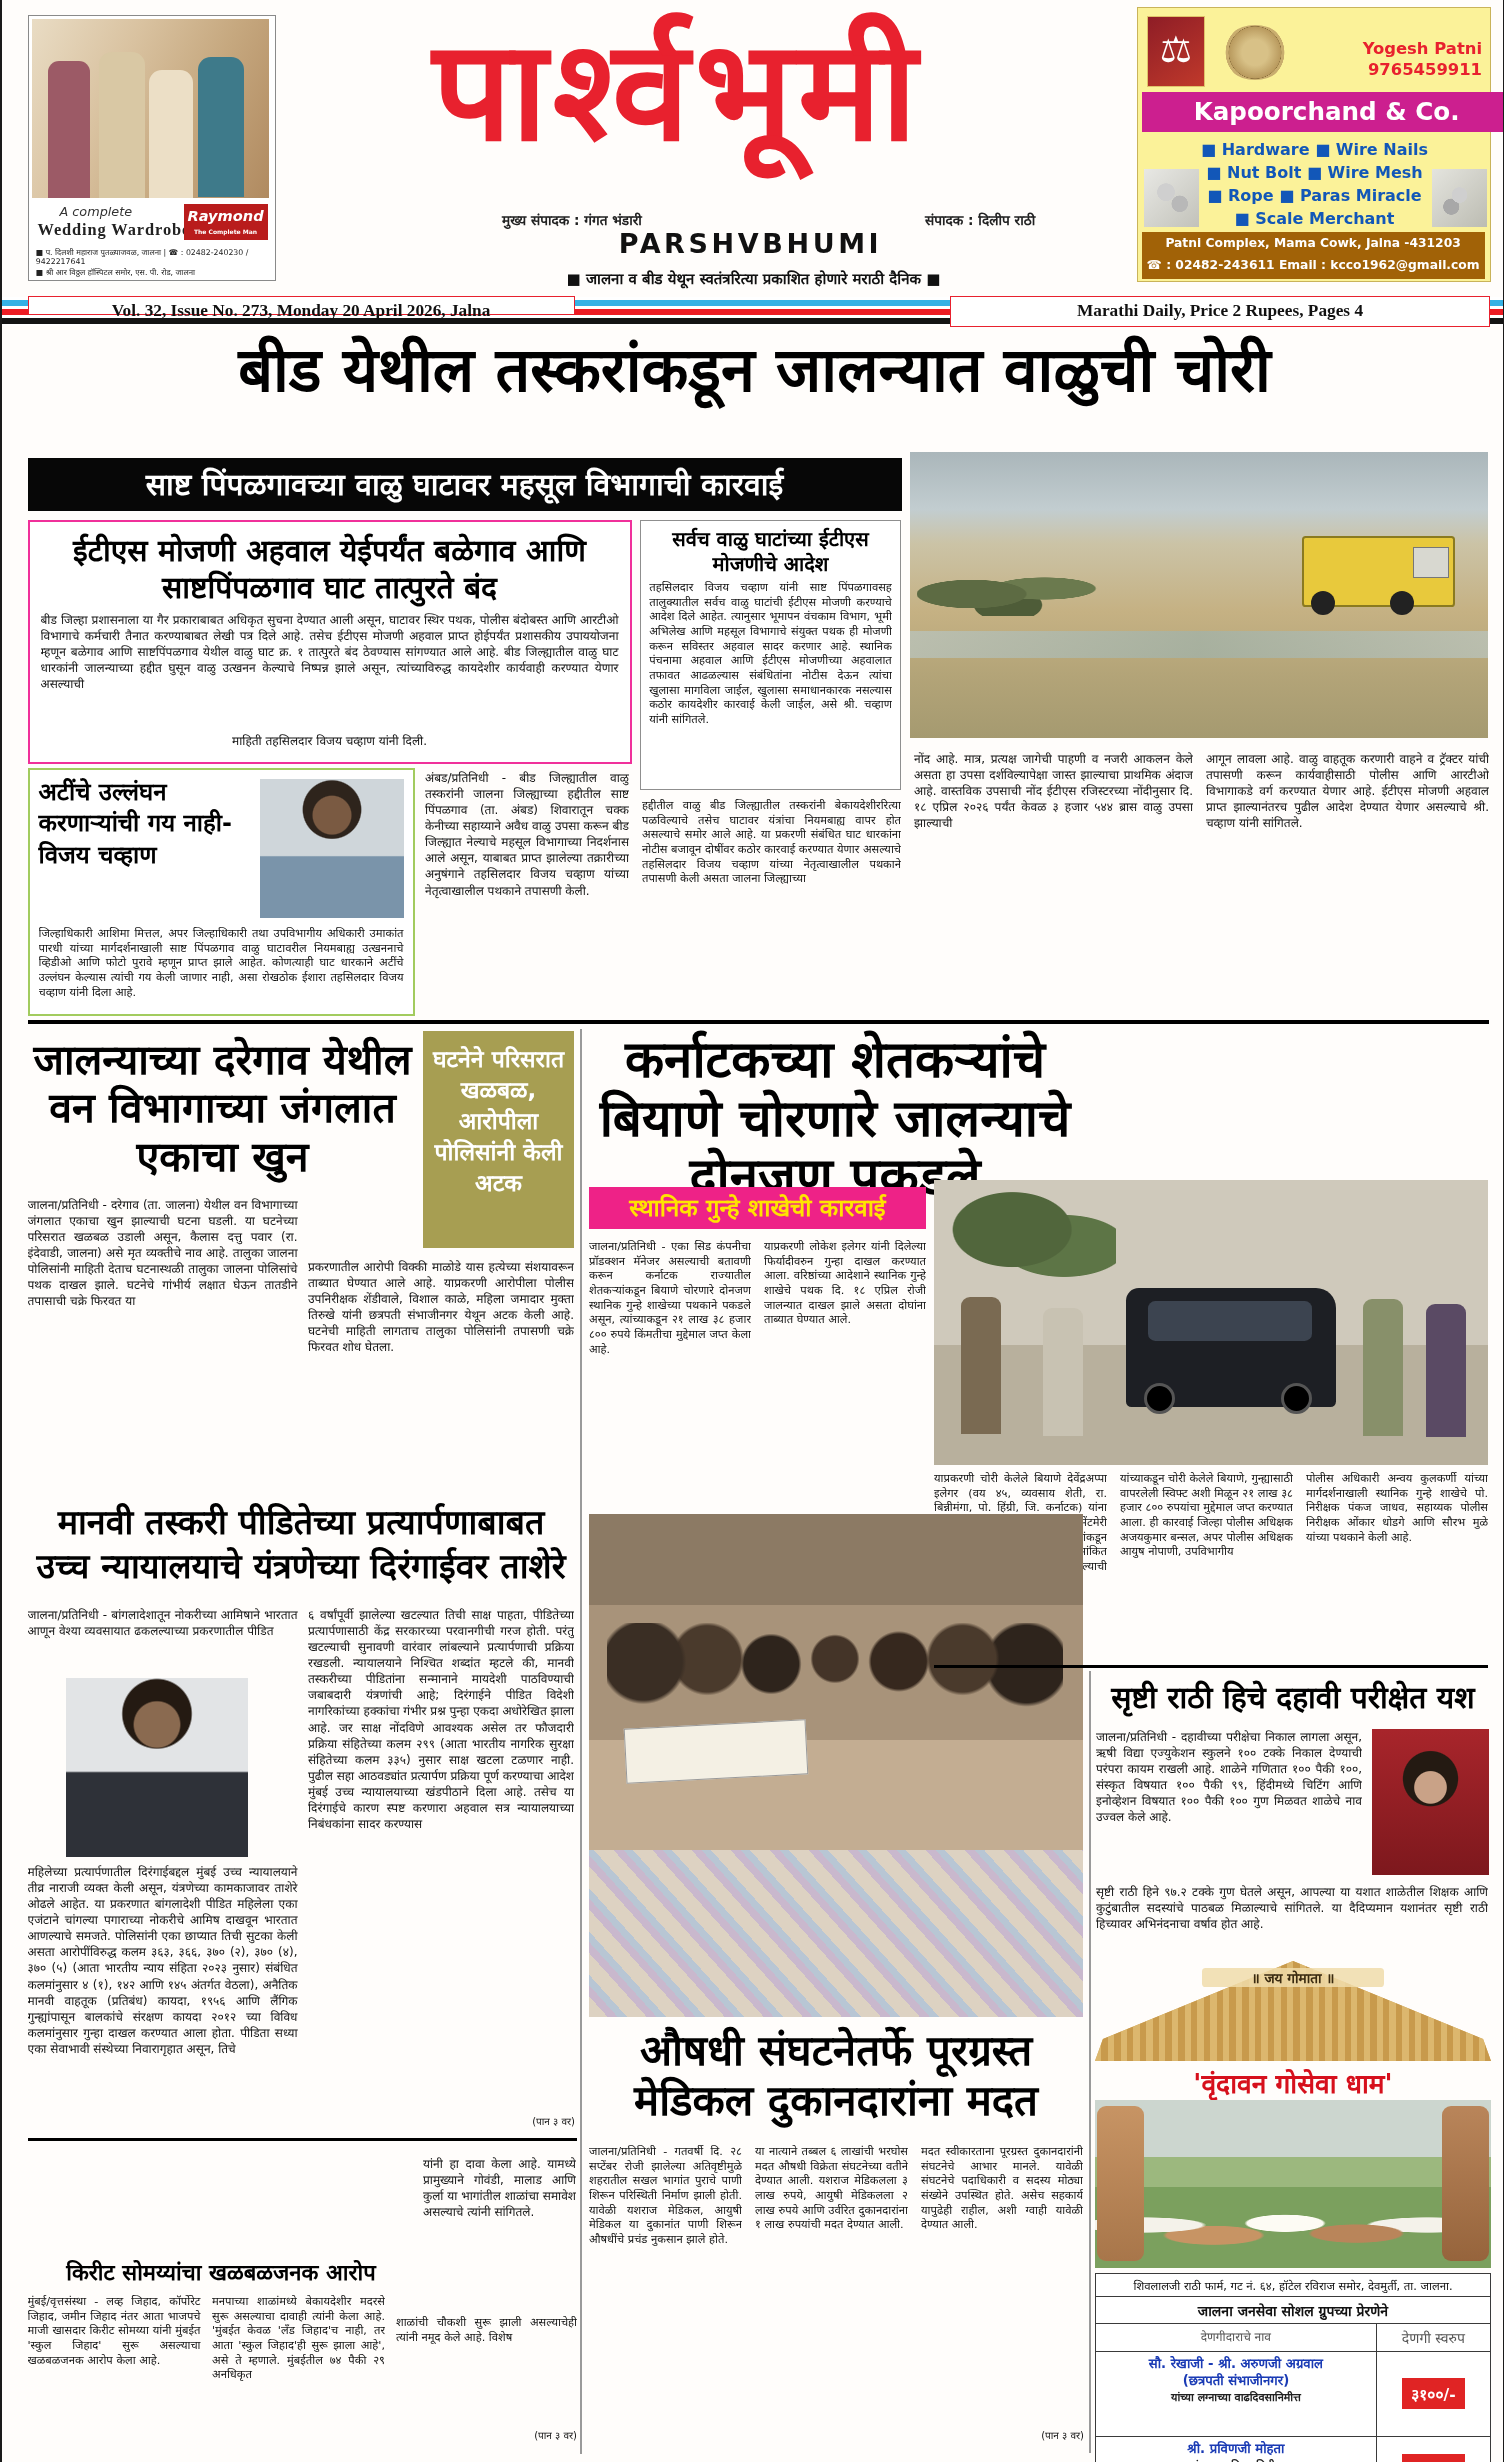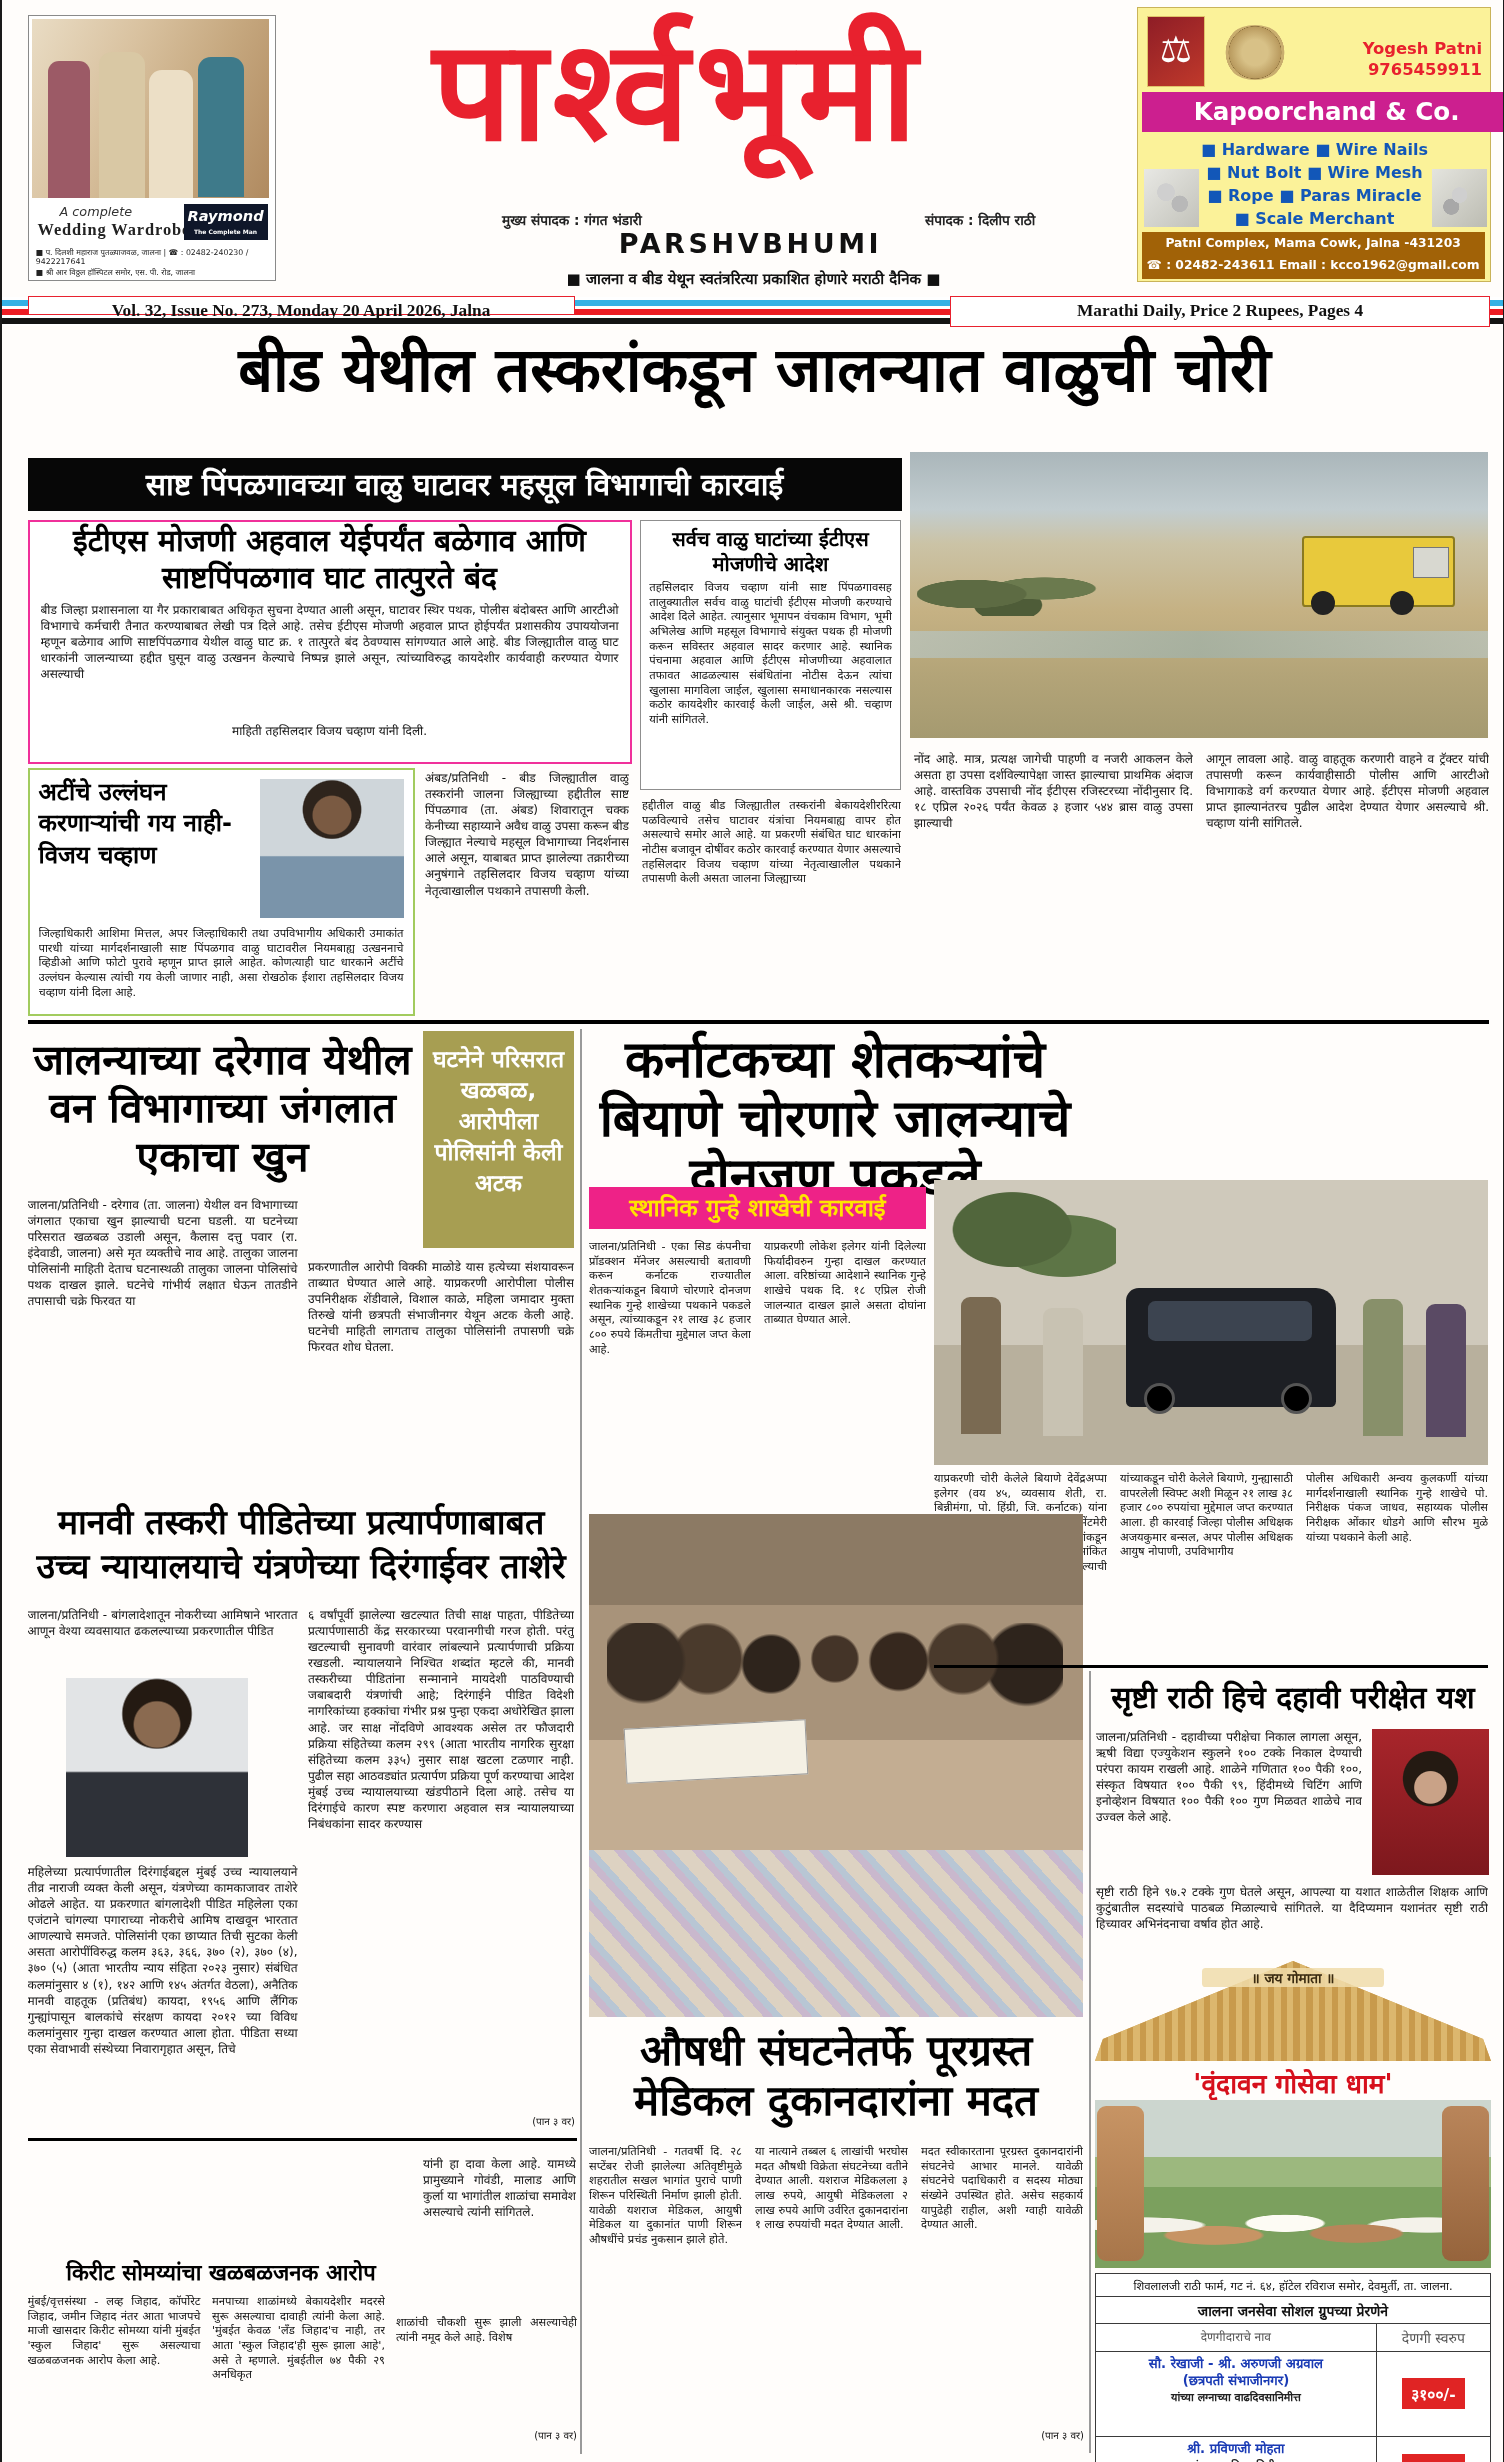--- a/index.html
+++ b/index.html
@@ -18,33 +18,33 @@
   .m-small{font-weight:bold;font-size:13.7px;color:#222;}
   .m-latin{font-weight:bold;font-size:27px;letter-spacing:3.6px;color:#111;text-align:center;}
   .m-tag{font-weight:bold;font-size:15px;color:#111;text-align:center;}
   .stripes{background:linear-gradient(#fff 0 2.7px,#35b2e5 2.7px 9px,#fff 9px 12px,#ed1c24 12px 18px,#fff 18px 21px,#141414 21px 27px,#fff 27px);}
   .tb-box{border:1.8px solid #e8212e;background:#fff;text-align:center;font-weight:bold;font-size:17.3px;line-height:27px;}
   
   .ray{border:1.8px solid #8a8a8a;background:#fff;}
   .photo{position:absolute;overflow:hidden;}
   .ray-cap1{font-style:italic;font-size:12.8px;color:#333;}
   .ray-cap2{font-weight:bold;font-size:16.4px;color:#222;letter-spacing:0.9px;font-family:"Liberation Serif",serif;}
-  .ray-brand{background:#0f172a;color:#fff;text-align:center;font-style:italic;font-weight:bold;}
+  .ray-brand{background:#b91c1c;color:#fff;text-align:center;font-style:italic;font-weight:bold;}
   .ray-addr{font-size:7.8px;color:#222;line-height:1.25;}
   .kap{border:1.8px solid #c9b35a;background:#fbf299;}
   .kap-name{background:#cc1f8f;color:#fff;font-weight:bold;font-size:24.6px;text-align:center;line-height:40px;}
   .kap-item{color:#1257b8;font-weight:bold;font-size:16px;text-align:center;line-height:23px;}
   .kap-green{background:#a16207;color:#fff;font-weight:bold;font-size:12.3px;text-align:center;line-height:22px;}
   .kap-contact{color:#e8212e;font-weight:bold;font-size:16.4px;text-align:right;line-height:1.25;}
   .kap-logo{background:linear-gradient(145deg,#8e1d26,#c0392b);border:1.8px solid #e0c26a;color:#fff;
             font-size:36px;text-align:center;line-height:66px;}
   .rope{background:radial-gradient(circle at 50% 50%,#d8c187 30%,#b99a5e 60%,#8a6e3c 61%,transparent 62%),
         radial-gradient(circle at 50% 50%,#c9ad6e 68%,transparent 69%);border-radius:50%;}
   
-  .box-pink{border:2.7px solid #f0309a;background:#fff;padding:1px 11px;}
+  .box-pink{border:2.7px solid #f0309a;background:#fff;padding:11px 11px;}
   .box-gray{border:1.8px solid #8f8f8f;background:#fff;padding:5.5px 8.2px;}
   .box-green{border:2.7px solid #a2cb5e;background:#fff;padding:7.3px 9px;}
   .box-olive{background:#a79e52;color:#fff;font-weight:bold;font-size:23px;text-align:center;padding:12.8px 7.3px;line-height:1.35;}
   .band-black{background:#070707;color:#fff;font-weight:bold;font-size:30px;text-align:center;line-height:53px;}
   .band-mag{background:#ee2287;color:#ffe400;font-weight:bold;font-size:24px;text-align:center;line-height:42px;}
   .marker{font-weight:normal;font-size:10px;text-align:right;}
   
   .roof{background:repeating-linear-gradient(90deg,#dcb76e 0 6.4px,#c89a4c 6.4px 12.8px),#d2a85c;
         clip-path:polygon(50% 0,98% 78%,100% 100%,0 100%,2% 78%);}
   .roof-lbl{font-weight:bold;font-size:13.7px;color:#3a2a10;text-align:center;background:rgba(240,220,170,.85);border-radius:3.6px;}

